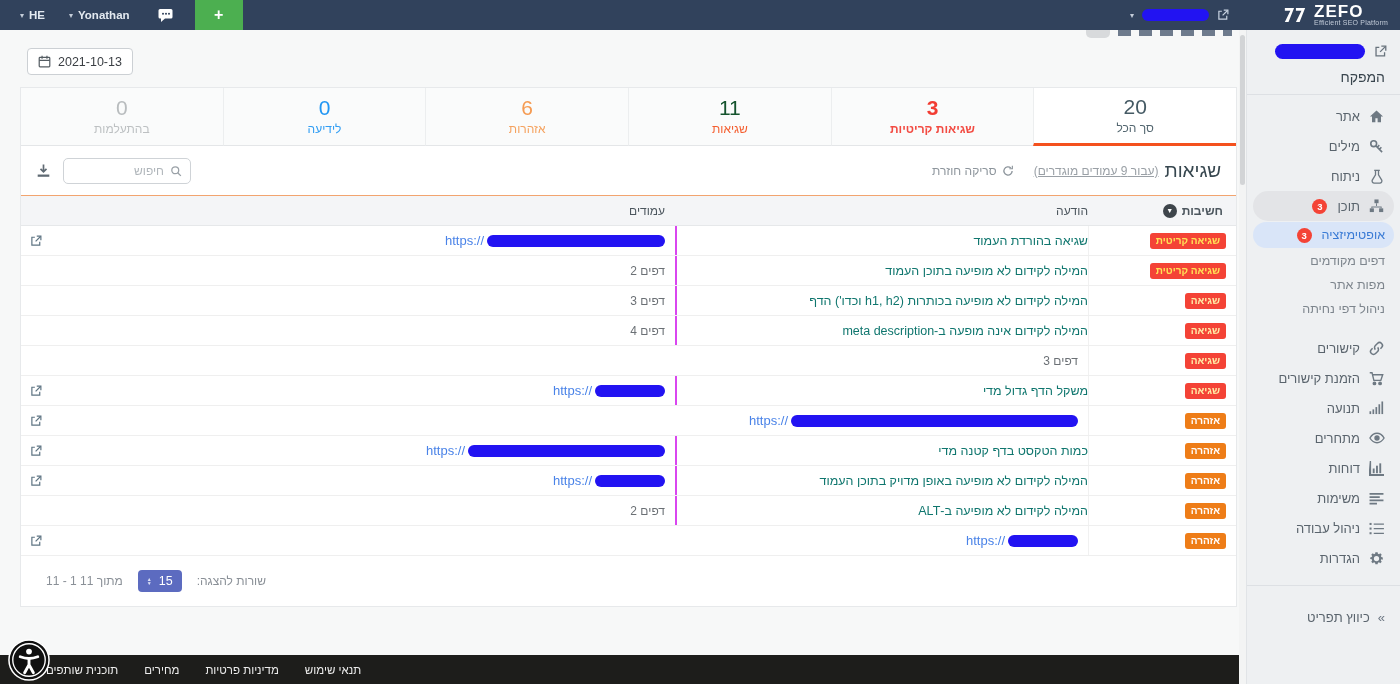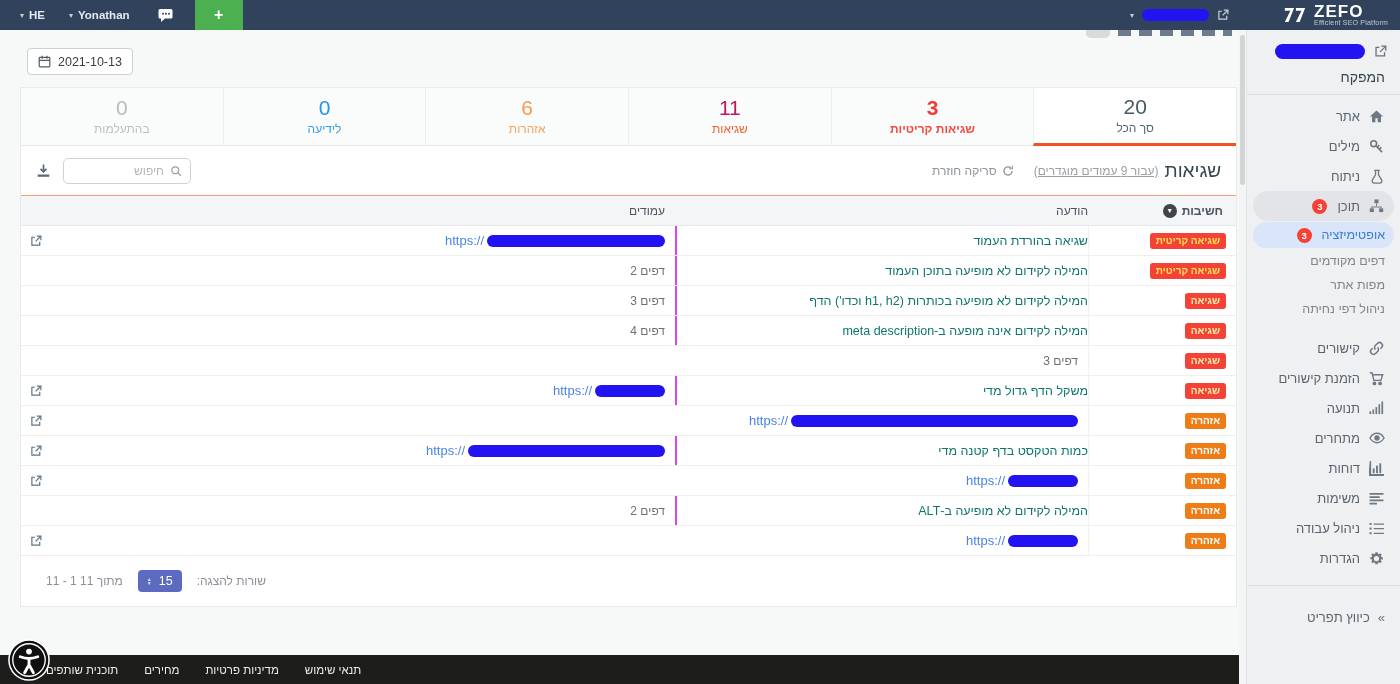--- a/index.html
+++ b/index.html
@@ -333,21 +333,21 @@
         <div class="tabs" id="tabs">
             <div class="tab active">
               <div class="val" style="color: rgb(69, 90, 100);">20</div>
               <div class="lbl" style="color: rgb(69, 90, 100);">סך הכל</div>
             </div>
             <div class="tab bold">
               <div class="val" style="color: rgb(242, 61, 51);">3</div>
               <div class="lbl" style="color: rgb(242, 61, 51);">שגיאות קריטיות</div>
             </div>
             <div class="tab">
-              <div class="val" style="color: #be185d;">11</div>
+              <div class="val" style="color: #14532d;">11</div>
               <div class="lbl" style="color: rgb(244, 81, 30);">שגיאות</div>
             </div>
             <div class="tab">
               <div class="val" style="color: rgb(245, 155, 82);">6</div>
               <div class="lbl" style="color: rgb(245, 155, 82);">אזהרות</div>
             </div>
             <div class="tab">
               <div class="val" style="color: rgb(33, 150, 243);">0</div>
               <div class="lbl" style="color: rgb(33, 150, 243);">לידיעה</div>
             </div>
@@ -503,20 +503,21 @@
                     <path d="M9 1.5h5.5V7"></path>
                     <path d="M14 2 7.5 8.5"></path>
                   </svg>
                 </span>
               </div>
             </div>
             <div class="trow">
               <div class="cell cell-imp">
                 <span class="badge warning">אזהרה</span>
               </div>
+              <div class="cell cell-msg">המילה לקידום לא מופיעה באופן מדויק בתוכן העמוד</div>
               <div class="cell cell-pages">
                 <span class="url">
                   <span>https://</span>
                   <span class="redact" style="width: 70px;"></span>
                 </span>
                 <span class="rowext">
                   <svg width="12" height="12" viewBox="0 0 16 16" fill="none" stroke="currentColor" stroke-width="1.6">
                     <path d="M6.5 3H2.5v10.5H13V9"></path>
                     <path d="M9 1.5h5.5V7"></path>
                     <path d="M14 2 7.5 8.5"></path>

